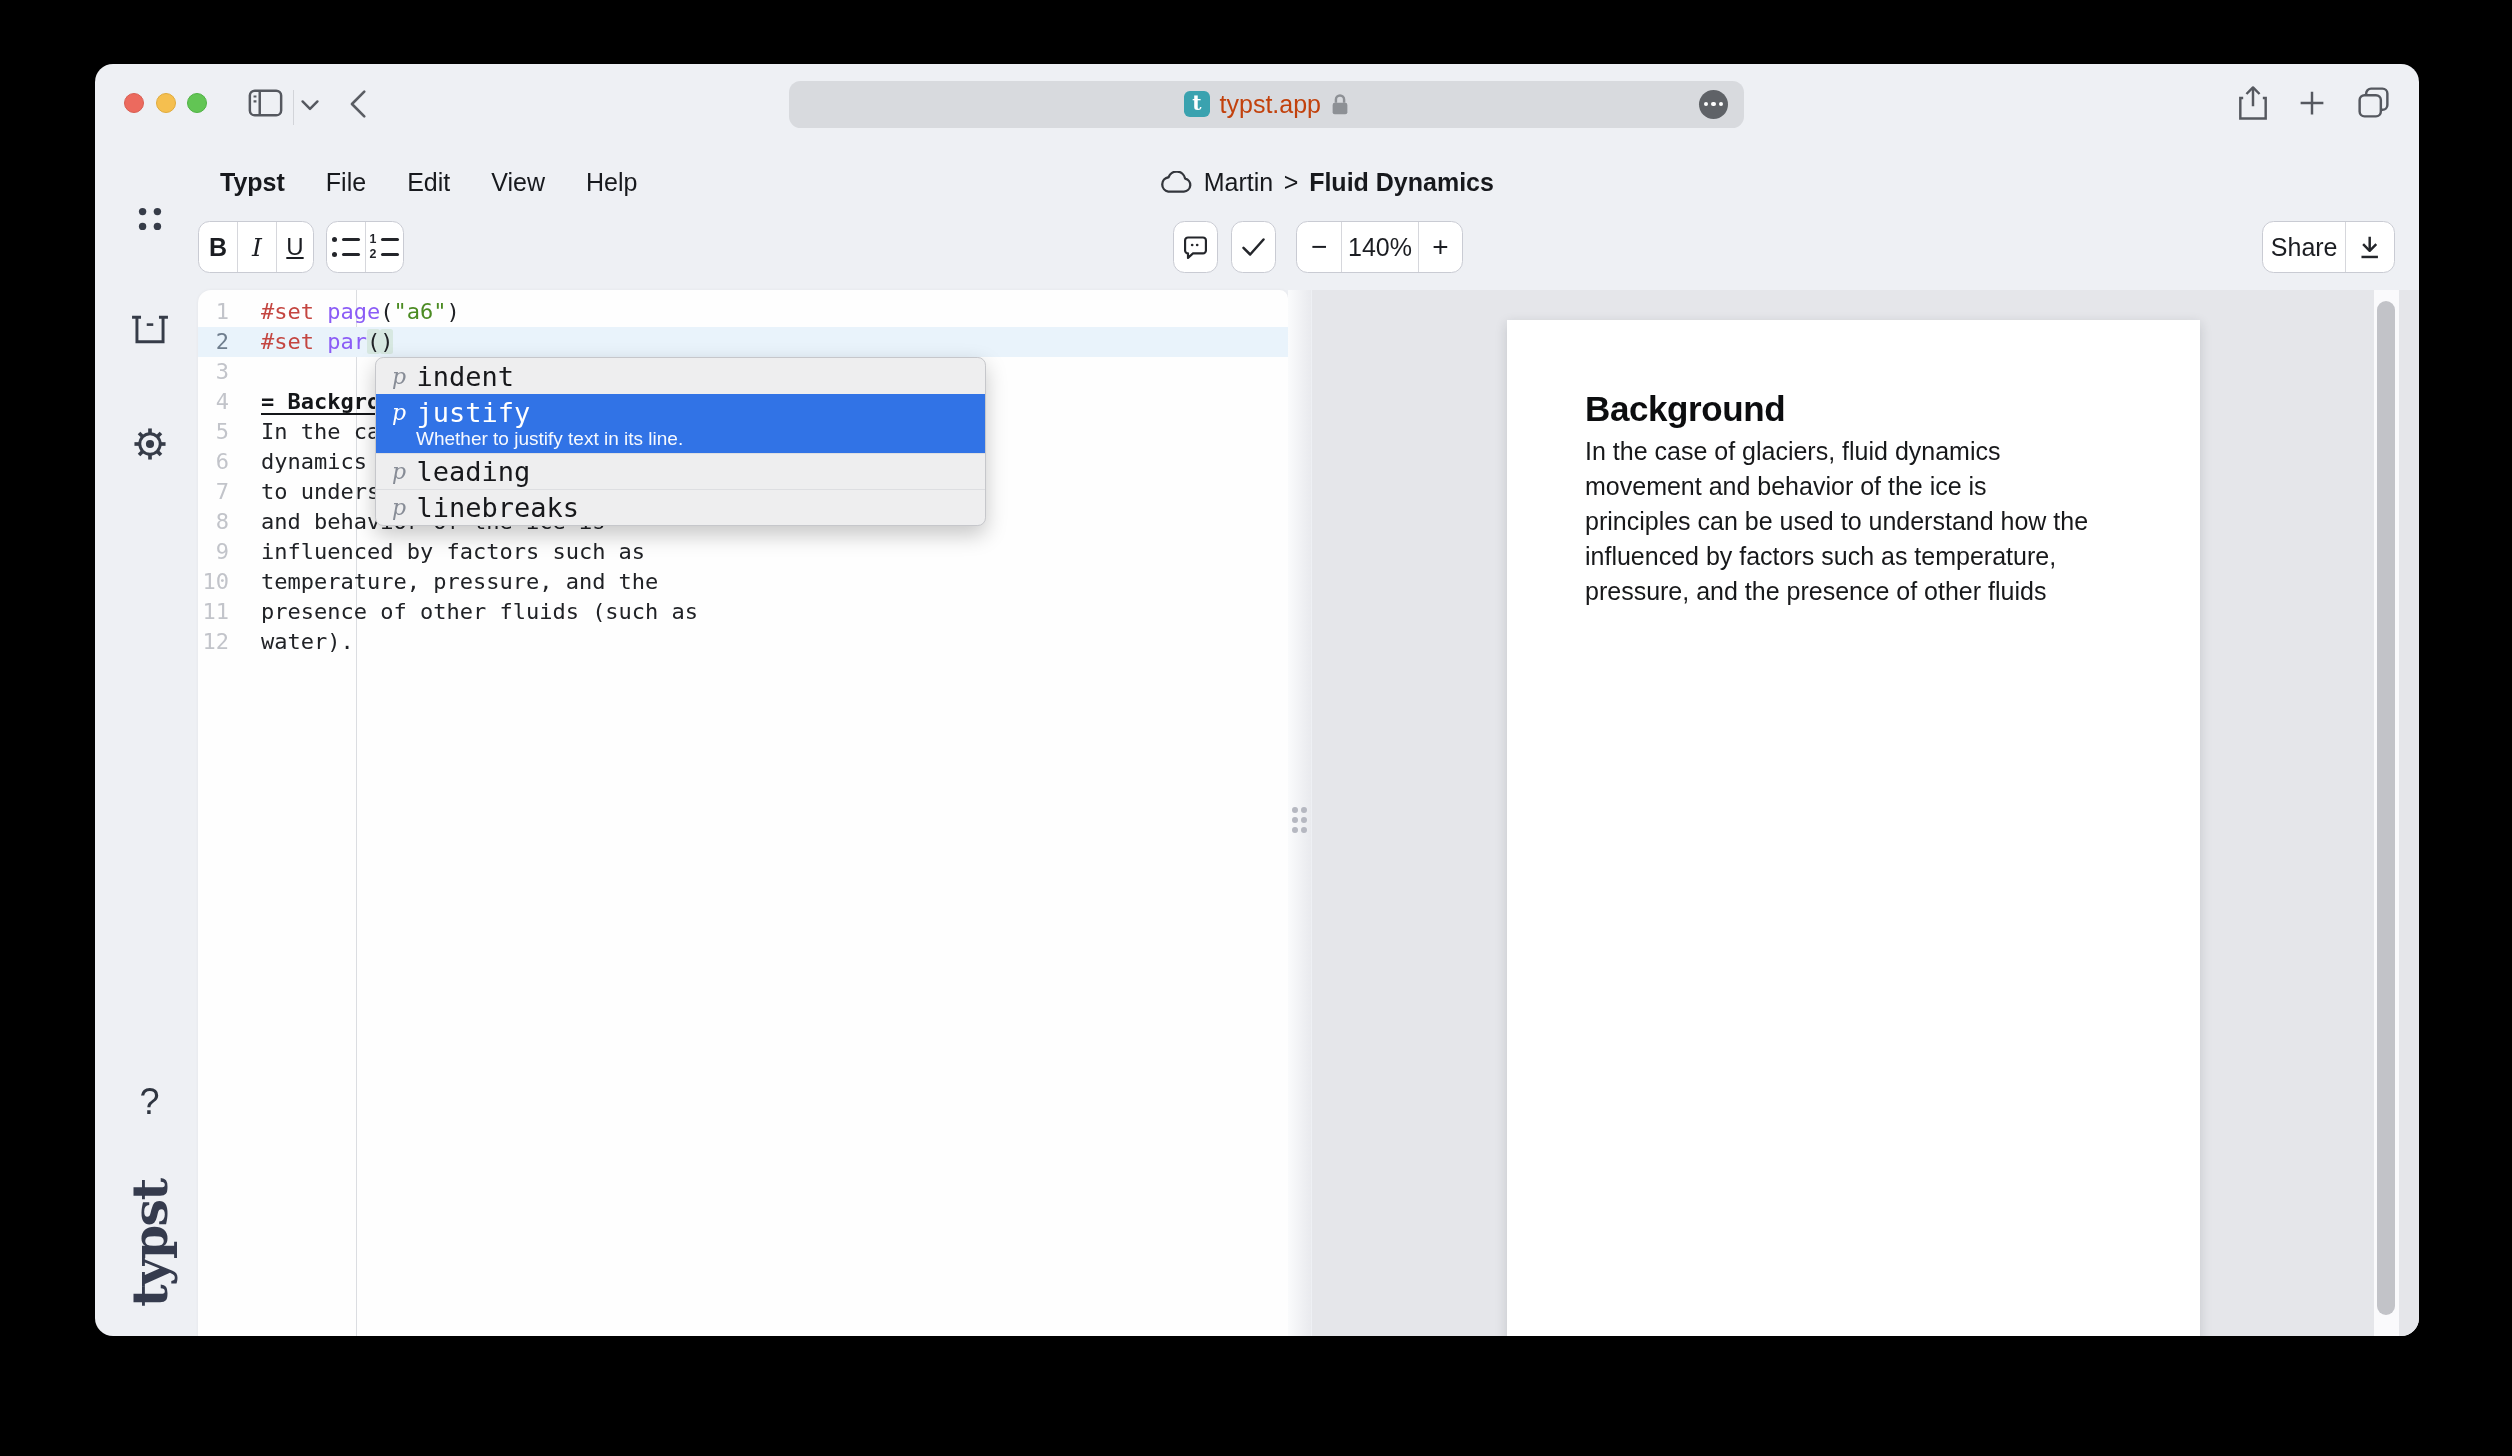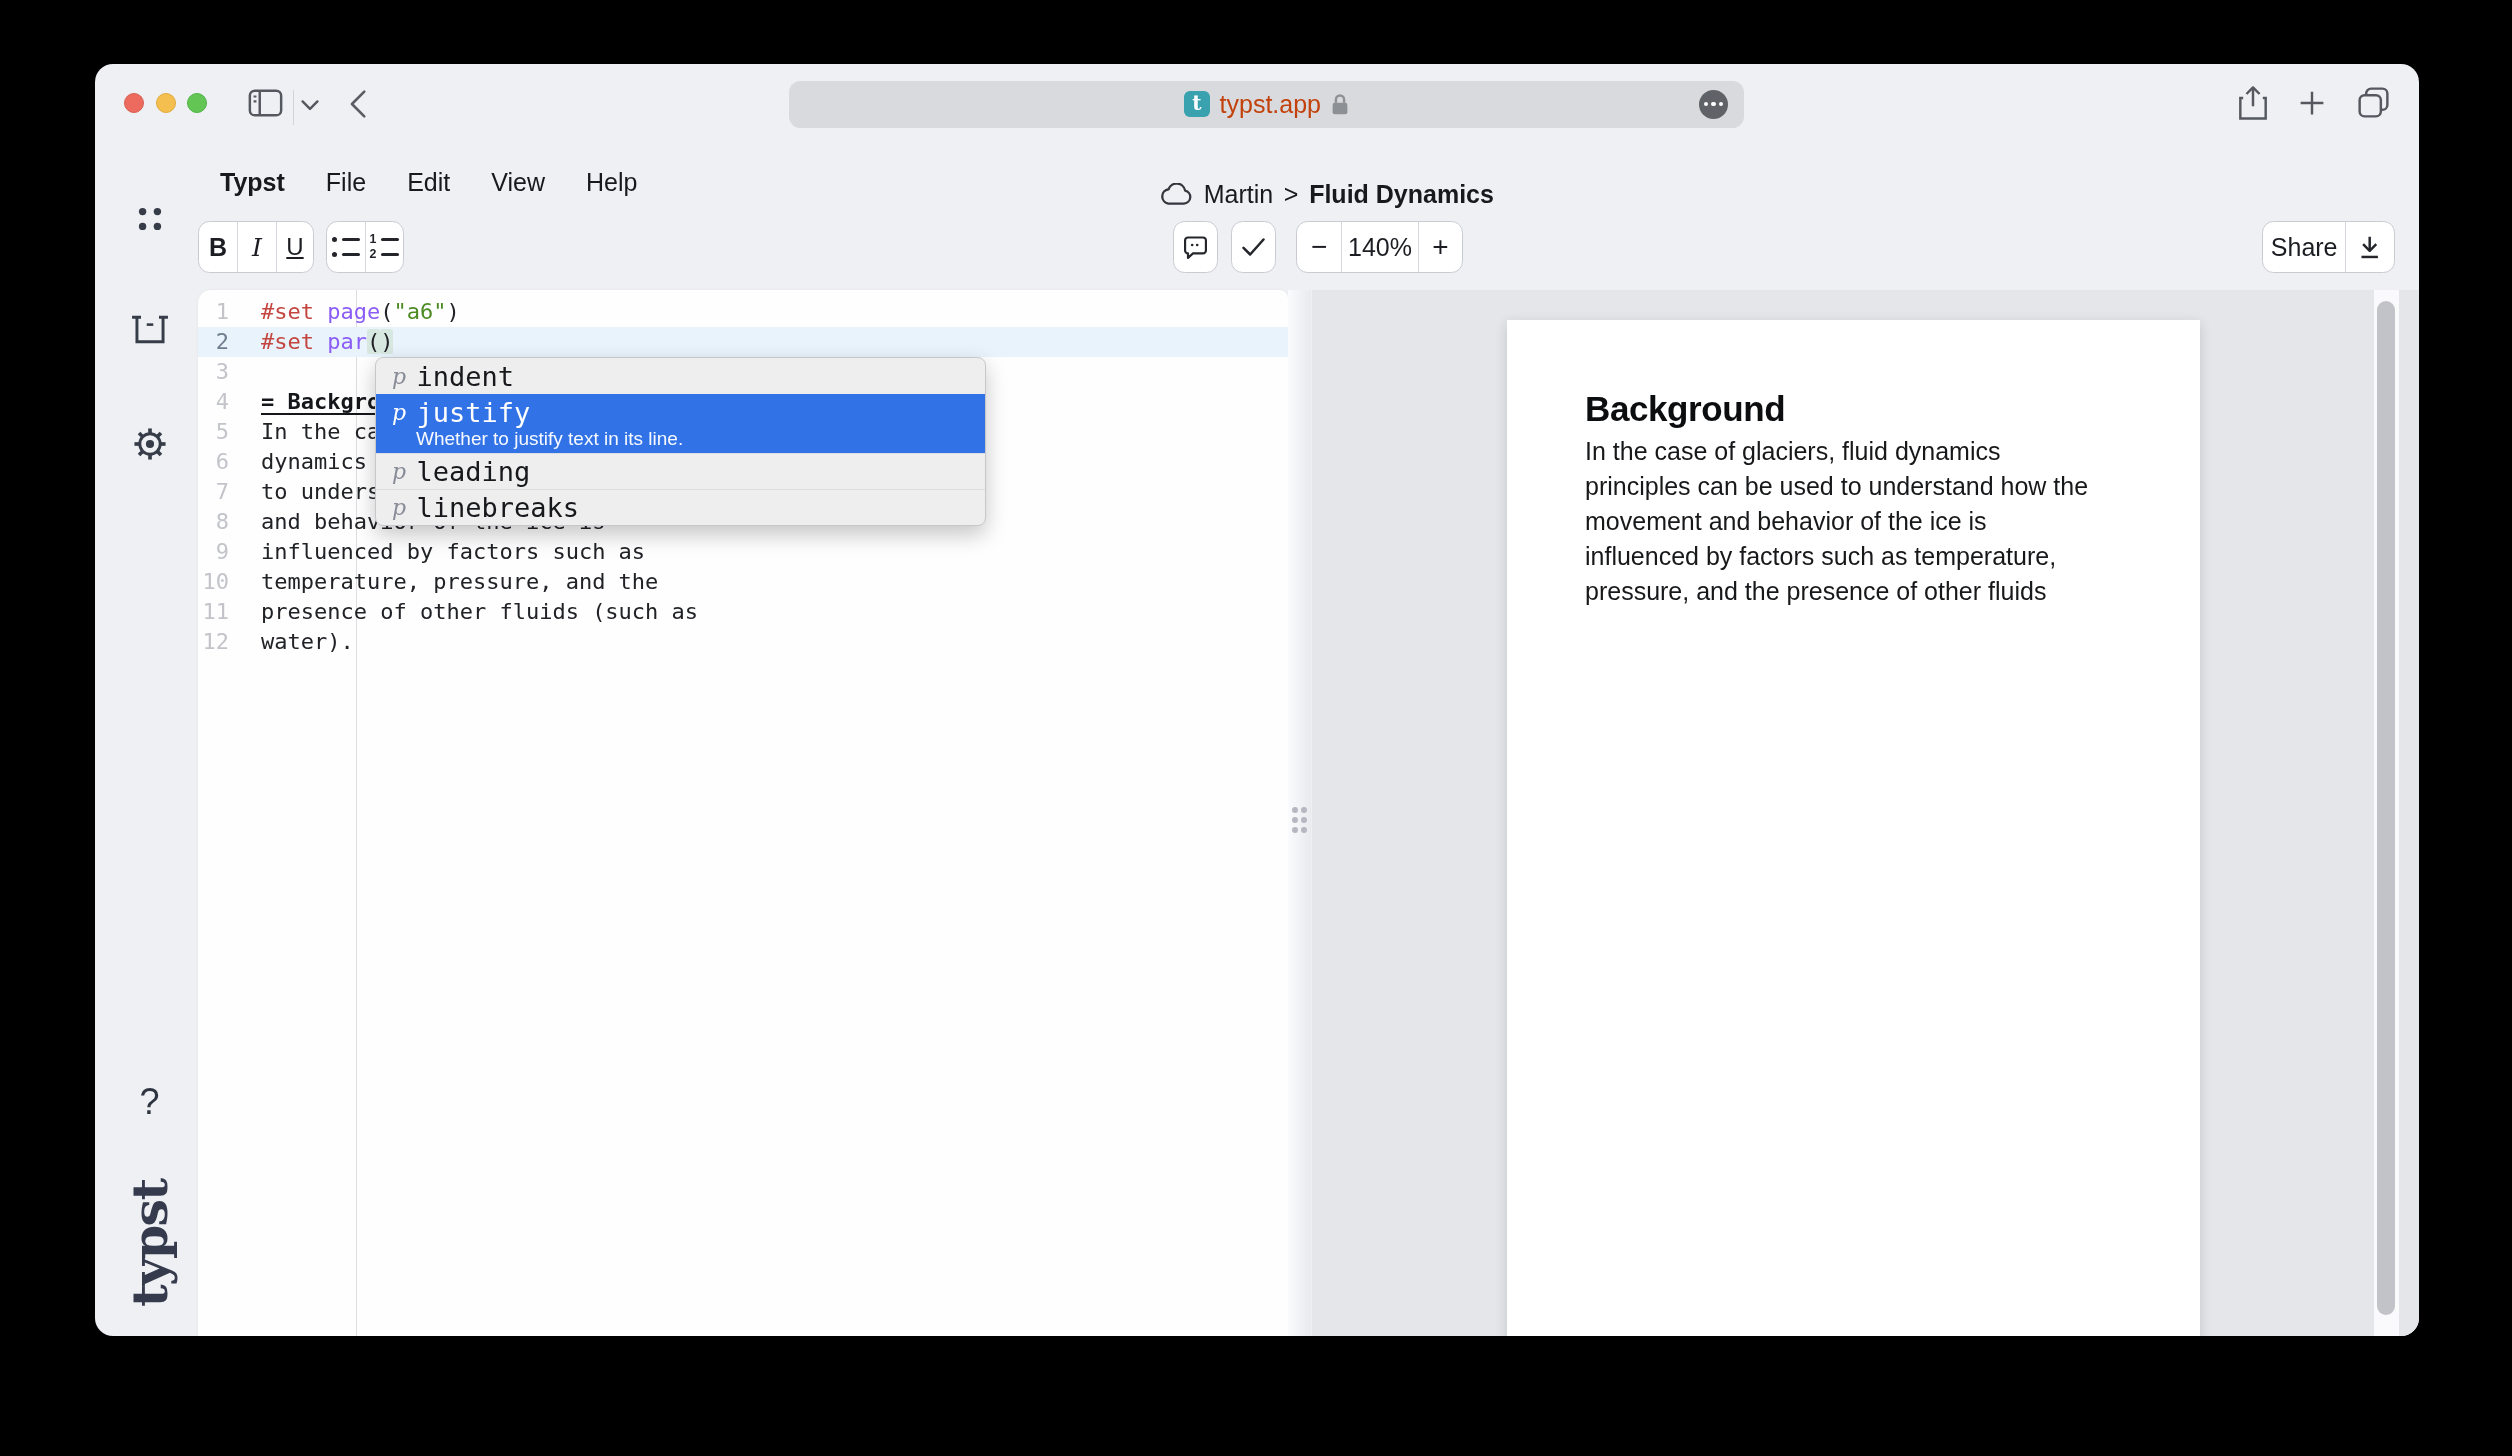--- a/index.html
+++ b/index.html
@@ -24,21 +24,21 @@
   .ellipsisbtn { position:absolute; left:910px; top:9px; width:29px; height:29px; border-radius:50%;
                  background:#5f6267; display:flex; align-items:center; justify-content:center; gap:3.3px; }
   .ellipsisbtn i { width:4.1px; height:4.1px; border-radius:50%; background:#fff; }
 
   
   .menus { position:absolute; left:125px; top:104px; display:flex; gap:41px;
            font-size:25px; color:#17191d; }
   .menu-item { cursor:default; }
   .menu-item.first { font-weight:bold; }
   .breadcrumb { position:absolute; left:1065px; top:104px; display:flex; align-items:center; gap:10.7px;
-                font-size:25px; color:#17191d;margin-top:12px; }
+                font-size:25px; color:#17191d; }
   .breadcrumb b { font-weight:bold; }
 
   
   .btn-group { position:absolute; top:157px; height:52px; background:#fff;
                border:1.2px solid #c9cbd3; border-radius:11.5px; display:flex; overflow:hidden;
                color:#1b1d22; }
   .btn-cell { display:flex; align-items:center; justify-content:center; height:100%; }
   .btn-cell + .btn-cell { border-left:0.8px solid #d6d7dc; }
   .b-bold { font-weight:bold; font-size:25px; }
   .b-italic { font-style:italic; font-family:"DejaVu Serif",serif; font-size:25px; }
@@ -329,22 +329,22 @@
         <i></i>
         <i></i>
     </div>
   </div>
 
   <div class="preview">
     <div class="page">
       <div class="page-heading">Background</div>
       <div class="page-body">
           <div>In the case of glaciers, fluid dynamics</div>
+          <div>movement and behavior of the ice is</div>
           <div>principles can be used to understand how the</div>
-          <div>movement and behavior of the ice is</div>
           <div>influenced by factors such as temperature,</div>
           <div>pressure, and the presence of other fluids</div>
         </div>
     </div>
     <div class="scroll-track">
       <div class="scroll-thumb"></div>
     </div>
   </div>
 
 </div>

